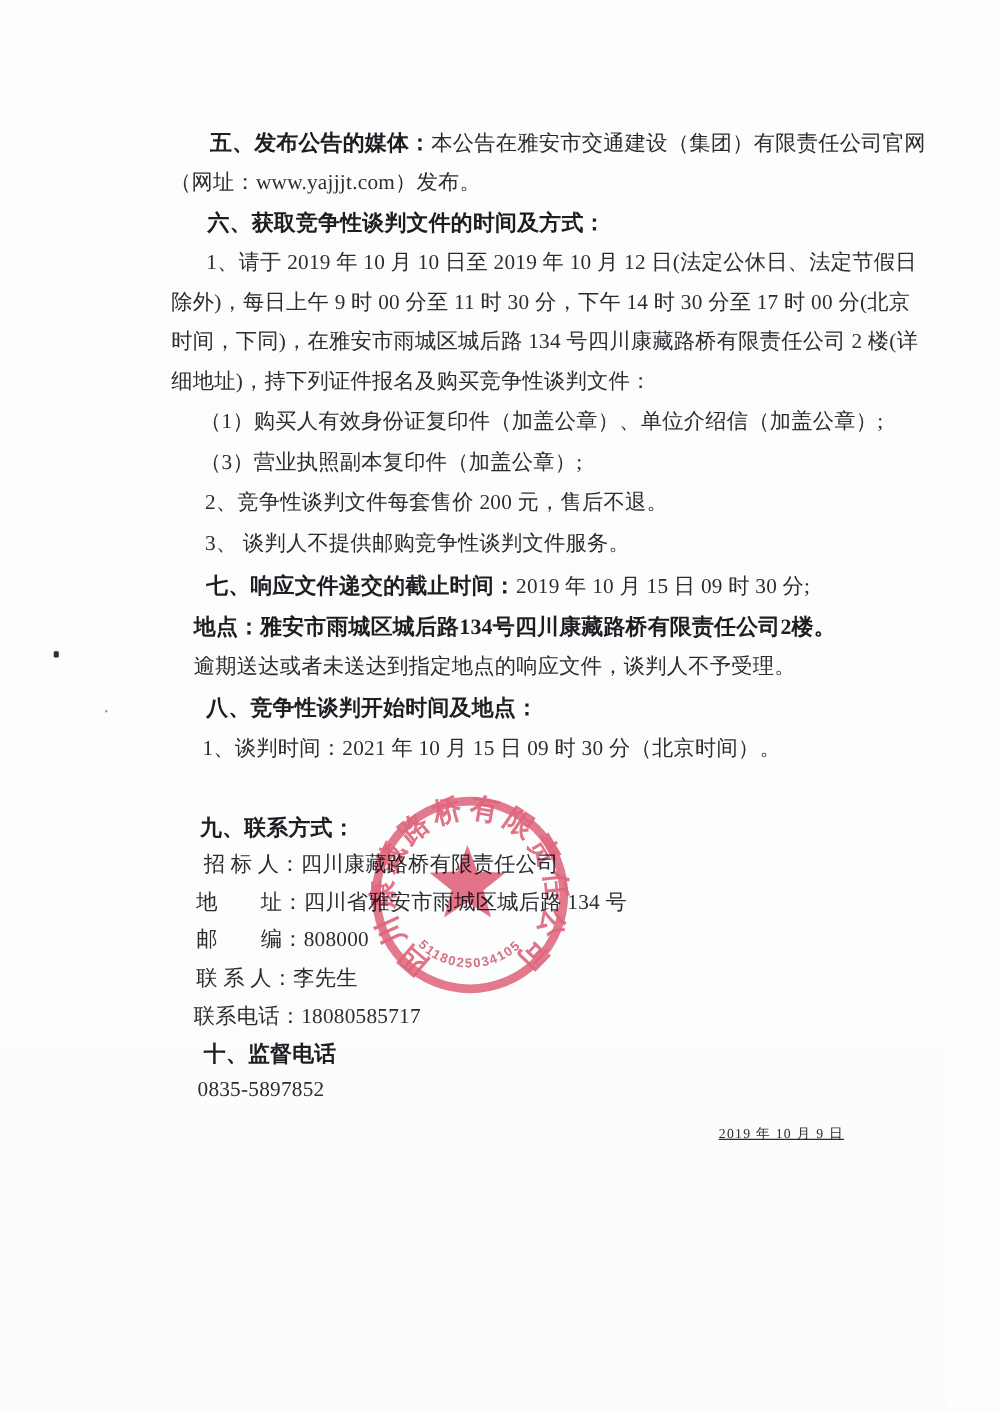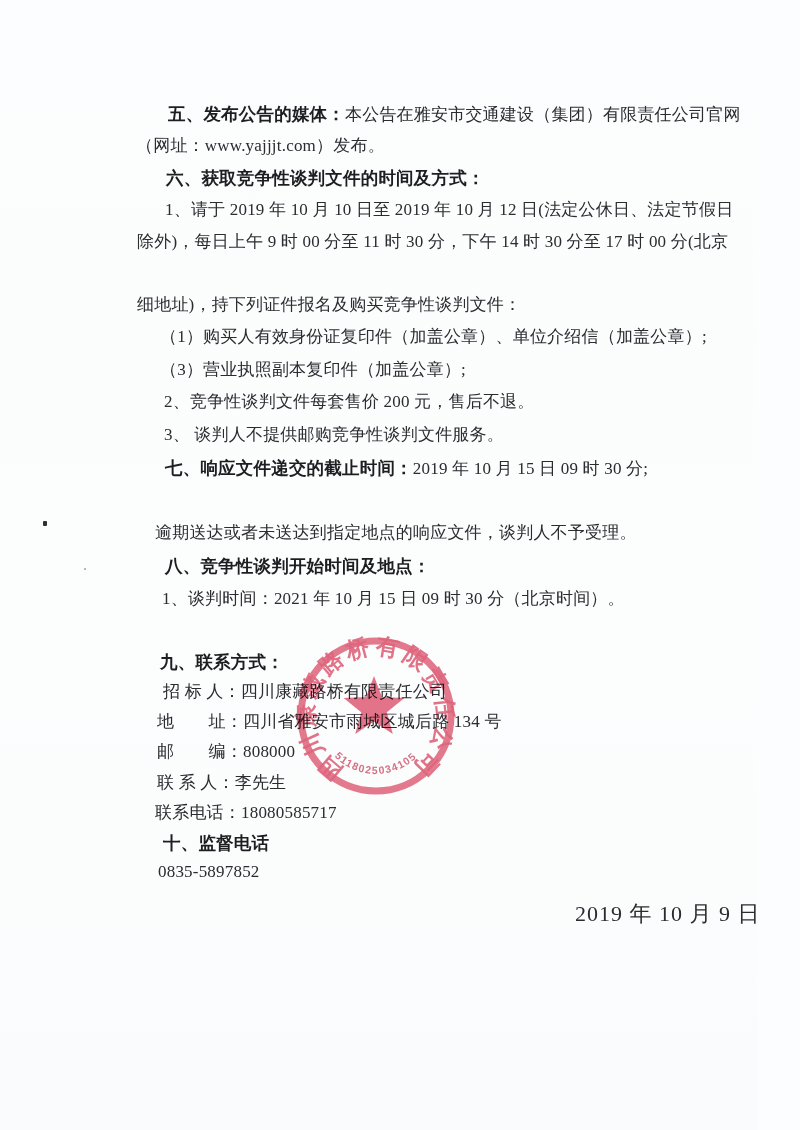--- a/index.html
+++ b/index.html
@@ -19,21 +19,21 @@
     font-size:17px;
     line-height:22px;
     color:#2b2b30;
     letter-spacing:.2px;
   }
   .ln .b{
     font-weight:700;
     font-size:17.5px;
     color:#1d1d22;
   }
-  .date-ln{position:absolute;white-space:nowrap;font-size:22px;color:#2b2b30;letter-spacing:1px;}
+  .date-ln{position:absolute;white-space:nowrap;font-size:11px;color:#2b2b30;letter-spacing:1px;text-decoration:underline;}
   .stamp{
     position:absolute;left:286px;top:626px;width:180px;height:180px;
     mix-blend-mode:multiply;
     opacity:.88;
   }
   .speck{
     position:absolute;left:43px;top:521px;width:4px;height:5px;
     background:#2e2e33;border-radius:1px;
   }
   .speck2{
@@ -44,26 +44,28 @@
 </head>
 <body>
 
 <div class="page">
 
   <div class="ln" style="left:168px;top:103px"><span class="b">五、发布公告的媒体：</span><span>本公告在雅安市交通建设（集团）有限责任公司官网</span></div>
   <div class="ln" style="left:166px;top:167px"><span class="b">六、获取竞争性谈判文件的时间及方式：</span></div>
   <div class="ln" style="left:136px;top:135px"><span>（网址：www.yajjjt.com）发布。</span></div>
   <div class="ln" style="left:165px;top:199px"><span>1、请于 2019 年 10 月 10 日至 2019 年 10 月 12 日(法定公休日、法定节假日</span></div>
   <div class="ln" style="left:137px;top:231px"><span>除外)，每日上午 9 时 00 分至 11 时 30 分，下午 14 时 30 分至 17 时 00 分(北京</span></div>
+  <div class="ln" style="left:137px;top:262px"><span>时间，下同)，在雅安市雨城区城后路 134 号四川康藏路桥有限责任公司 2 楼(详</span></div>
   <div class="ln" style="left:137px;top:294px"><span>细地址)，持下列证件报名及购买竞争性谈判文件：</span></div>
   <div class="ln" style="left:160px;top:326px"><span>（1）购买人有效身份证复印件（加盖公章）、单位介绍信（加盖公章）;</span></div>
   <div class="ln" style="left:160px;top:359px"><span>（3）营业执照副本复印件（加盖公章）;</span></div>
   <div class="ln" style="left:164px;top:391px"><span>2、竞争性谈判文件每套售价 200 元，售后不退。</span></div>
   <div class="ln" style="left:164px;top:424px"><span>3、 谈判人不提供邮购竞争性谈判文件服务。</span></div>
   <div class="ln" style="left:165px;top:457px"><span class="b">七、响应文件递交的截止时间：</span><span>2019 年 10 月 15 日 09 时 30 分;</span></div>
+  <div class="ln" style="left:155px;top:490px"><span class="b">地点：雅安市雨城区城后路134号四川康藏路桥有限责任公司2楼。</span></div>
   <div class="ln" style="left:155px;top:522px"><span>逾期送达或者未送达到指定地点的响应文件，谈判人不予受理。</span></div>
   <div class="ln" style="left:165px;top:555px"><span class="b">八、竞争性谈判开始时间及地点：</span></div>
   <div class="ln" style="left:162px;top:588px"><span>1、谈判时间：2021 年 10 月 15 日 09 时 30 分（北京时间）。</span></div>
   <div class="ln" style="left:160px;top:651px"><span class="b">九、联系方式：</span></div>
   <div class="ln" style="left:163px;top:681px"><span>招 标 人：四川康藏路桥有限责任公司</span></div>
   <div class="ln" style="left:157px;top:711px"><span>地　　址：四川省雅安市雨城区城后路 134 号</span></div>
   <div class="ln" style="left:157px;top:741px"><span>邮　　编：808000</span></div>
   <div class="ln" style="left:157px;top:772px"><span>联 系 人：李先生</span></div>
   <div class="ln" style="left:155px;top:802px"><span>联系电话：18080585717</span></div>
   <div class="ln" style="left:163px;top:832px"><span class="b">十、监督电话</span></div>

